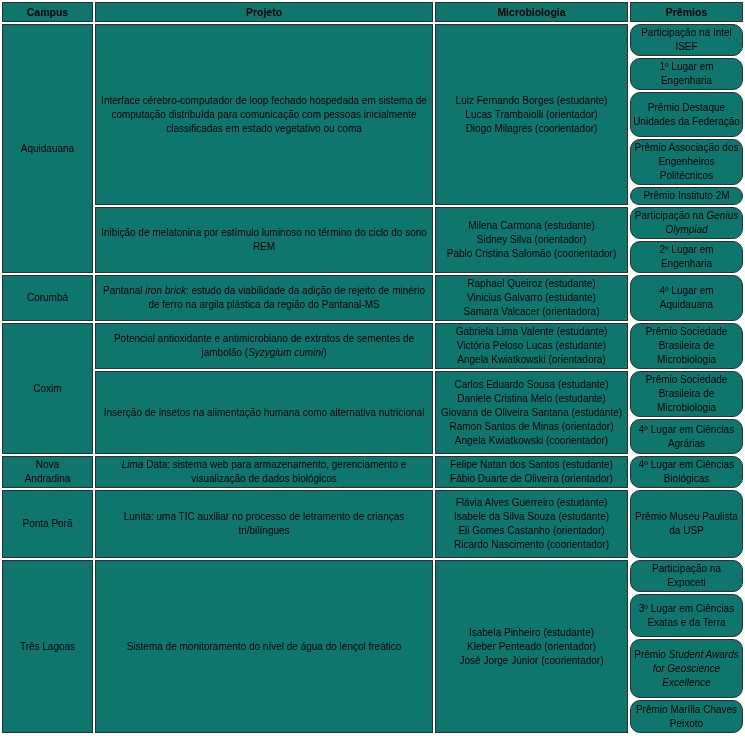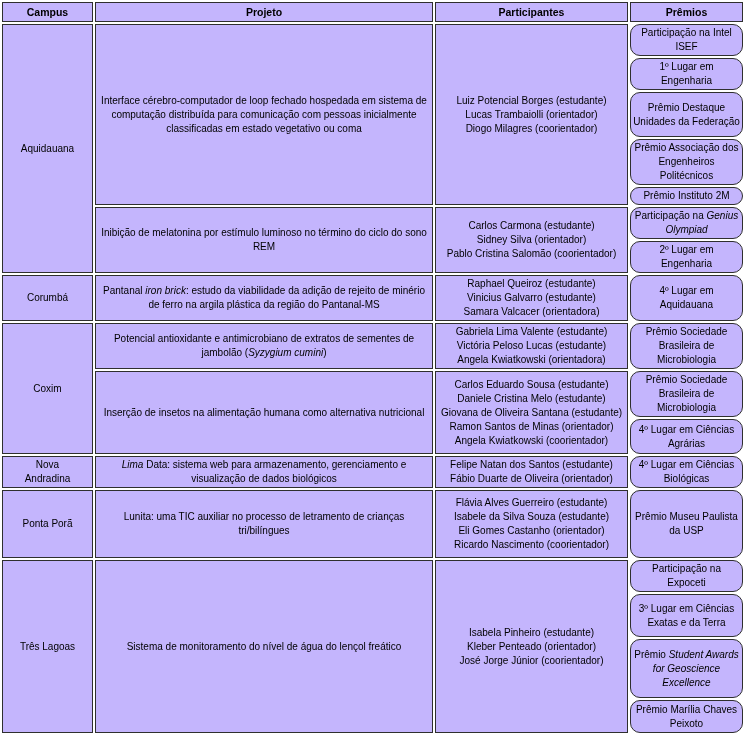--- a/index.html
+++ b/index.html
@@ -7,21 +7,21 @@
   table.award-table {
     width: 745px;
     table-layout: fixed;
     border-collapse: separate;
     border-spacing: 2px;
     margin: 0;
   }
   table.award-table td, table.award-table th {
     box-sizing: border-box;
     border: 1px solid #2f2f2f;
-    background: #c4b5fd;
+    background: #0f766e;
     text-align: center;
     vertical-align: middle;
     font-size: 10px;
     line-height: 14px;
     padding: 1px 2px;
     overflow: hidden;
     word-wrap: break-word;
   }
   table.award-table th {
     font-weight: bold;
@@ -41,52 +41,52 @@
     <col style="width:91px">
     <col style="width:338px">
     <col style="width:193px">
     <col style="width:113px">
   </colgroup>
 
   <tbody>
       <tr style="height:17px">
     <th>Campus</th>
     <th>Projeto</th>
-    <th>Participantes</th>
+    <th>Microbiologia</th>
     <th>Prêmios</th>
   </tr>
 
   <tr style="height:26px">
     <td class="campus-cell" rowspan="7">
           <div>Aquidauana</div>
         </td>
     <td class="project-cell" rowspan="5"><span>Interface cérebro-computador de loop fechado hospedada em sistema de computação distribuída para comunicação com pessoas inicialmente classificadas em estado vegetativo ou coma</span></td>
     <td class="participants-cell" rowspan="5">
-          <div>Luiz Potencial Borges (estudante)</div>
+          <div>Luiz Fernando Borges (estudante)</div>
           <div>Lucas Trambaiolli (orientador)</div>
           <div>Diogo Milagres (coorientador)</div>
         </td>
     <td class="award-cell"><span>Participação na Intel ISEF</span></td>
   </tr>
   <tr style="height:30px">
     <td class="award-cell"><span>1º Lugar em Engenharia</span></td>
   </tr>
   <tr style="height:45px">
     <td class="award-cell"><span>Prêmio Destaque Unidades da Federação</span></td>
   </tr>
   <tr style="height:45px">
     <td class="award-cell"><span>Prêmio Associação dos Engenheiros Politécnicos</span></td>
   </tr>
   <tr style="height:15px">
     <td class="award-cell"><span>Prêmio Instituto 2M</span></td>
   </tr>
   <tr style="height:31px">
     <td class="project-cell" rowspan="2"><span>Inibição de melatonina por estímulo luminoso no término do ciclo do sono REM</span></td>
     <td class="participants-cell" rowspan="2">
-          <div>Carlos Carmona (estudante)</div>
+          <div>Milena Carmona (estudante)</div>
           <div>Sidney Silva (orientador)</div>
           <div>Pablo Cristina Salomão (coorientador)</div>
         </td>
     <td class="award-cell"><span>Participação na </span><i>Genius Olympiad</i></td>
   </tr>
   <tr style="height:27px">
     <td class="award-cell"><span>2º Lugar em Engenharia</span></td>
   </tr>
 
   <tr style="height:44px">

